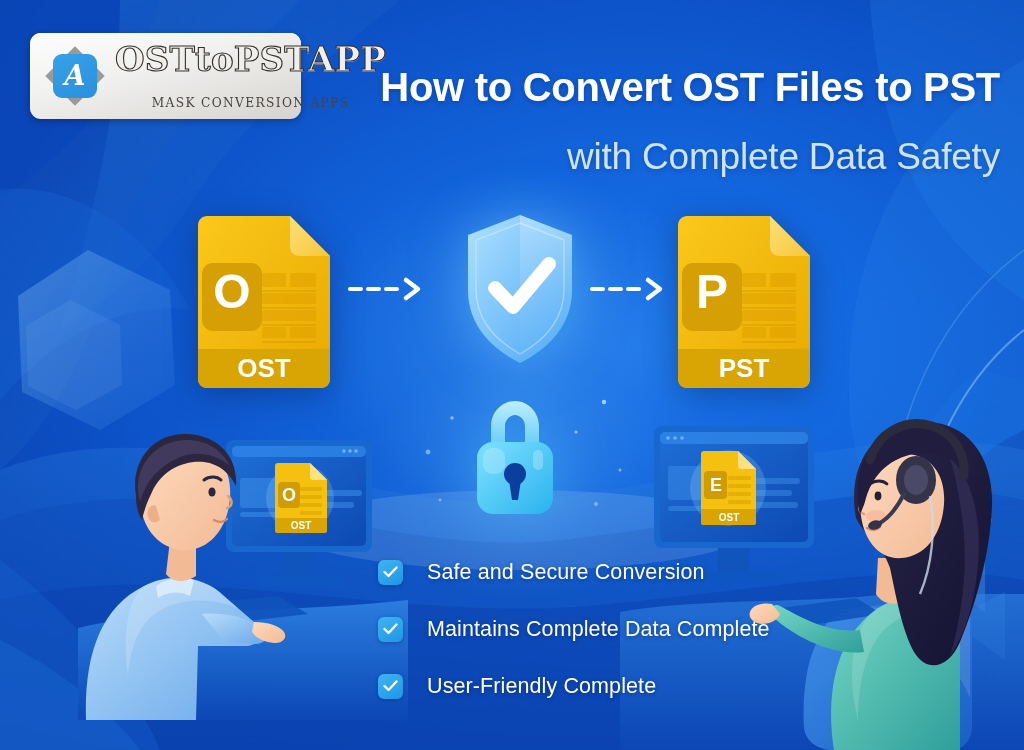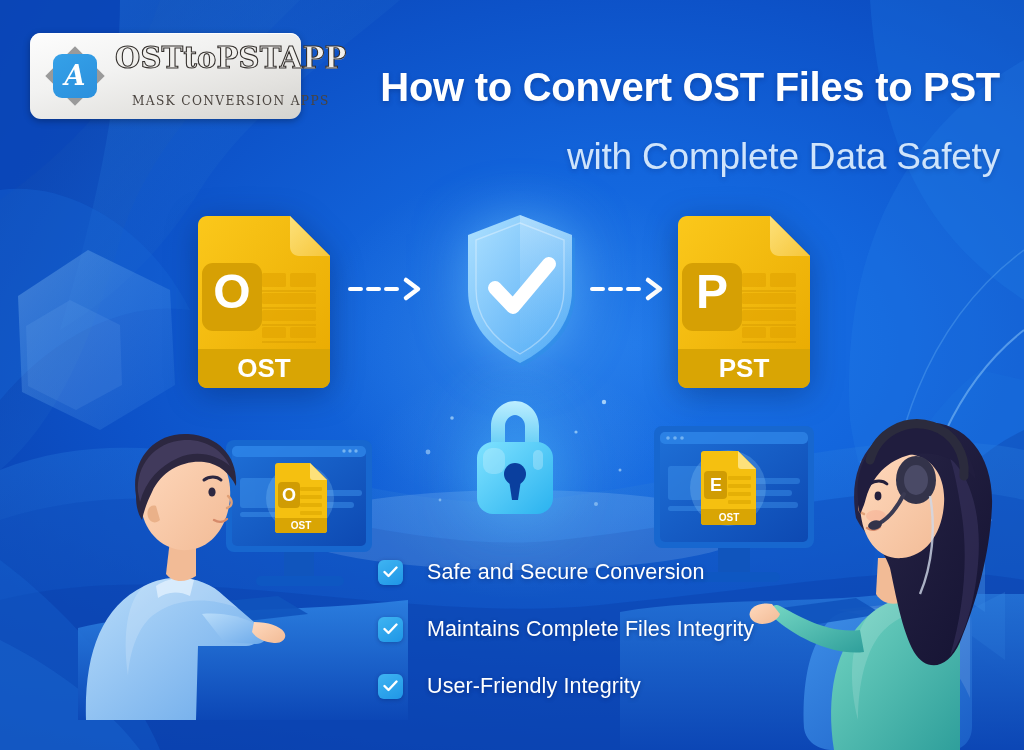--- a/index.html
+++ b/index.html
@@ -45,21 +45,21 @@
   }
   .logo-sq span {
     font-family:"DejaVu Serif", serif;
     font-style:italic; font-weight:700;
     font-size:27px; color:#fff; line-height:1;
     transform:translateY(-1px);
   }
   .logo-text { margin-left:9px; display:flex; flex-direction:column; align-items:center; flex:1; }
   .logo-title {
     font-family:"DejaVu Serif", serif;
-    font-size:29px; font-weight:700; letter-spacing:.2px;
+    font-size:34px; font-weight:700; letter-spacing:.2px;
     color:#f0efec;
     -webkit-text-stroke:1.1px #35312e;
     text-shadow:0 1px 0 rgba(255,255,255,.6);
     line-height:1.02; white-space:nowrap;
   }
   .logo-sub {
     font-family:"DejaVu Serif", serif;
     font-size:12.2px; letter-spacing:1.35px;
     color:#4a443f; margin-top:20px; white-space:nowrap;
   }
@@ -546,27 +546,27 @@
       </div>
       <div class="check-label">Safe and Secure Conversion</div>
     </div>
 
     <div class="check-row">
       <div class="check-box">
         <svg width="15" height="12" viewBox="0 0 15 12" xmlns="http://www.w3.org/2000/svg">
           <polyline points="1.5,6 5.5,10 13.5,1.5" fill="none" stroke="#ffffff" stroke-width="2.4" stroke-linecap="round" stroke-linejoin="round"></polyline>
         </svg>
       </div>
-      <div class="check-label">Maintains Complete Files Integrity</div>
+      <div class="check-label">Maintains Complete Data Complete</div>
     </div>
 
     <div class="check-row">
       <div class="check-box">
         <svg width="15" height="12" viewBox="0 0 15 12" xmlns="http://www.w3.org/2000/svg">
           <polyline points="1.5,6 5.5,10 13.5,1.5" fill="none" stroke="#ffffff" stroke-width="2.4" stroke-linecap="round" stroke-linejoin="round"></polyline>
         </svg>
       </div>
-      <div class="check-label">User-Friendly Integrity</div>
+      <div class="check-label">User-Friendly Complete</div>
     </div>
 
   </div>
 
 </div>
 
 </body></html>

